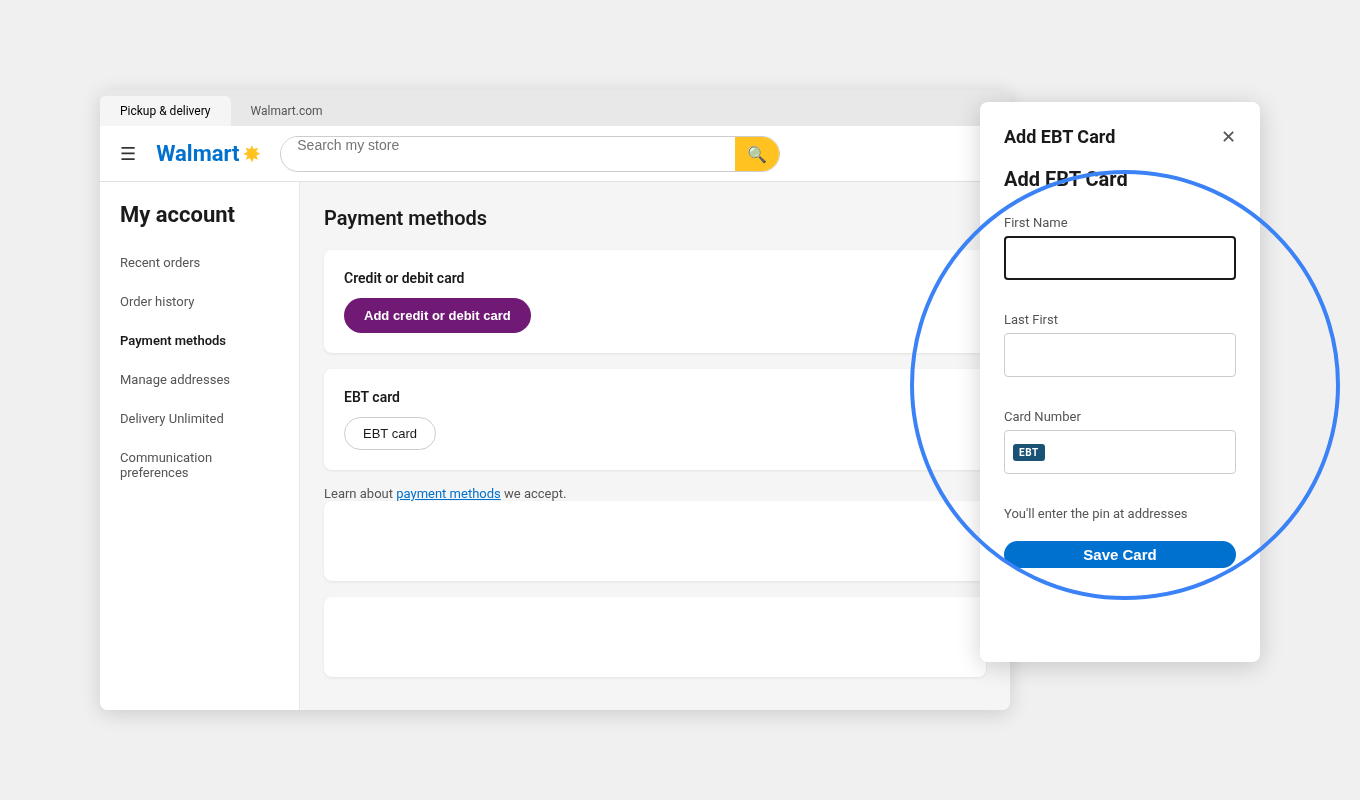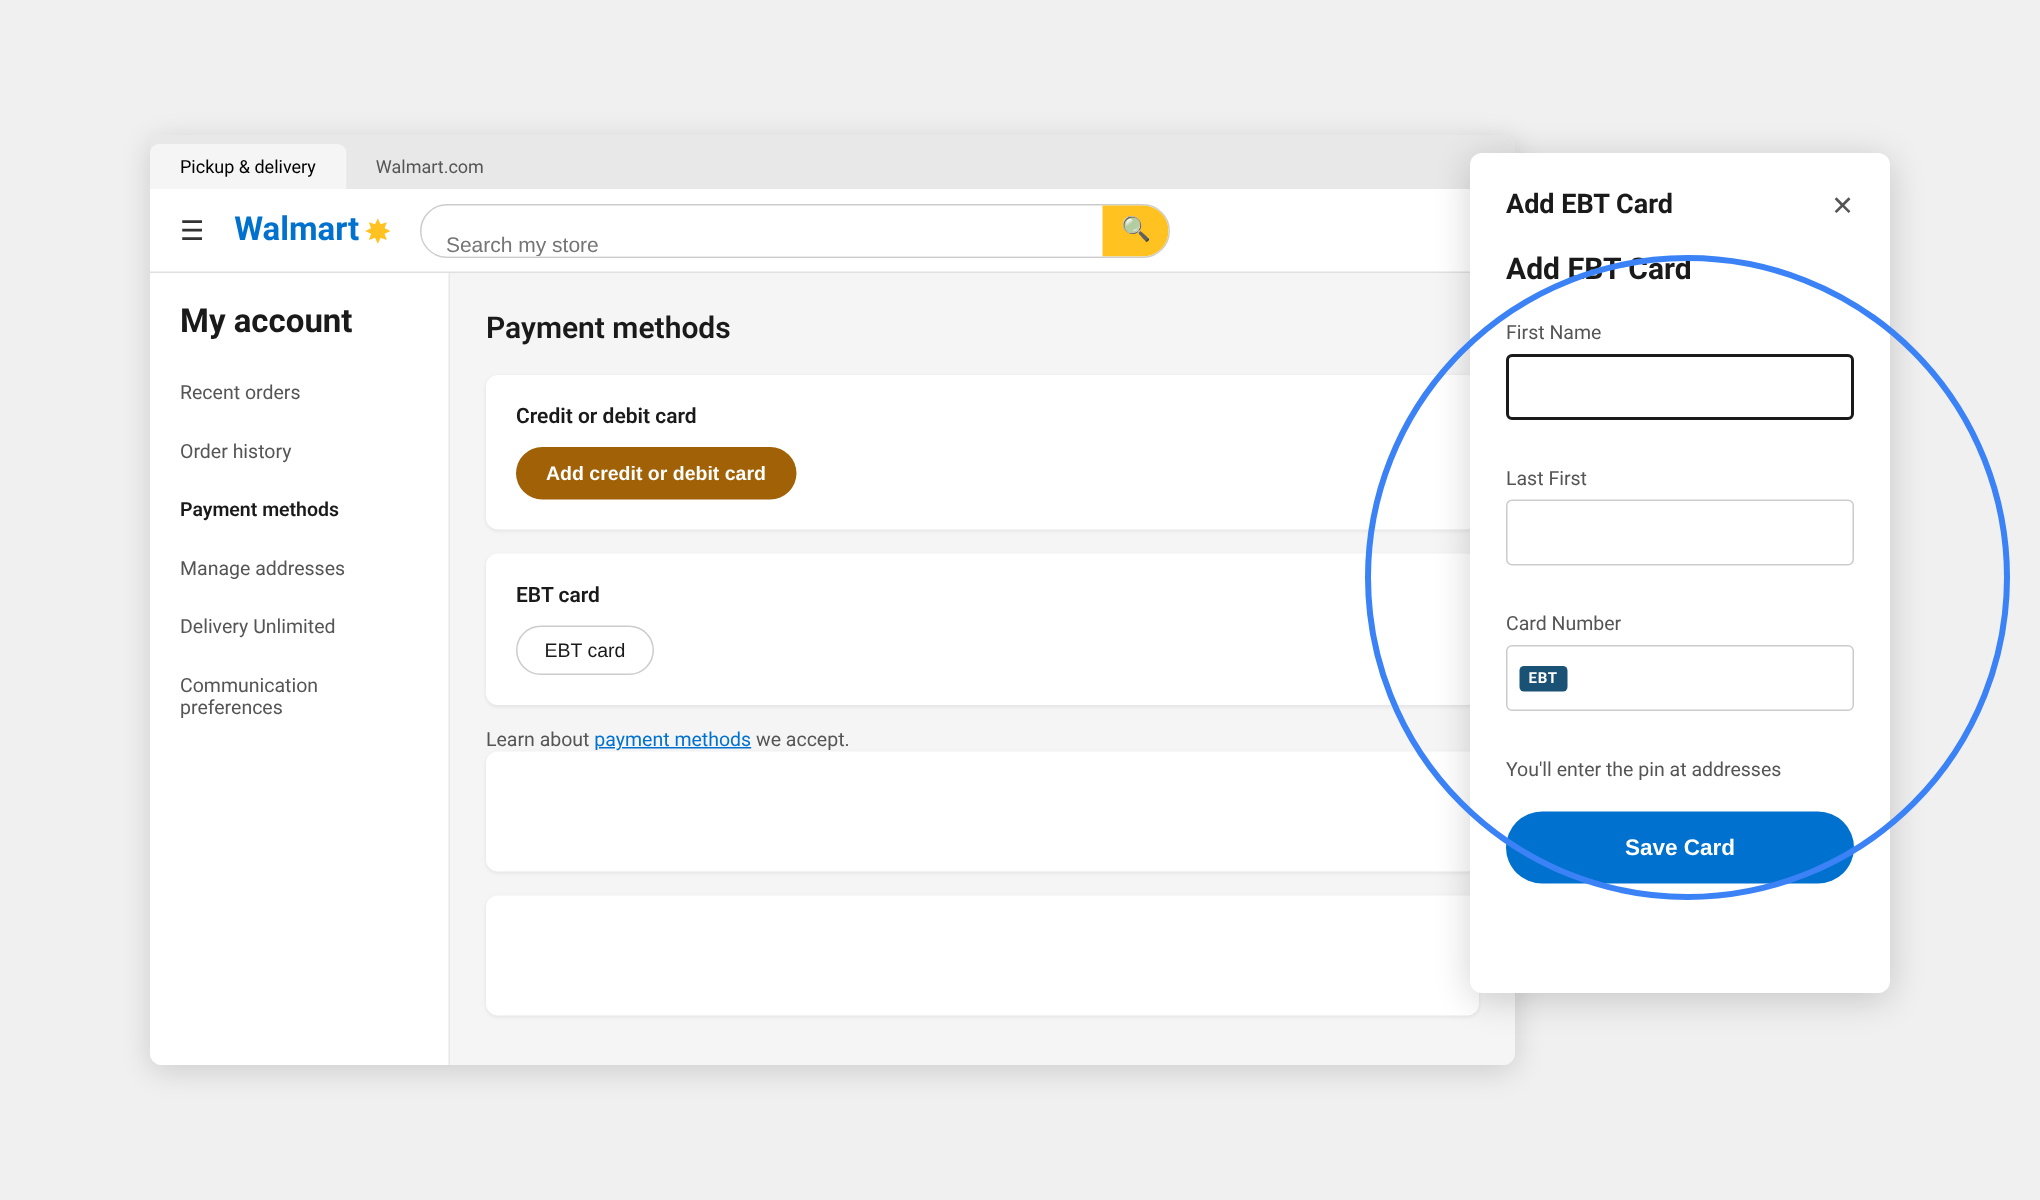--- a/index.html
+++ b/index.html
@@ -86,21 +86,21 @@
 
     .walmart-spark {
       color: #ffc220;
       font-size: 20px;
     }
 
     .search-bar {
       flex: 1;
       max-width: 500px;
       display: flex;
-      align-items: flex-end;
+      align-items: flex-start;
       border: 1px solid #ccc;
       border-radius: 24px;
       overflow: hidden;
       height: 36px;
     }
 
     .search-input {
       flex: 1;
       border: none;
       outline: none;
@@ -178,21 +178,21 @@
     }
 
     .section-label {
       font-size: 14px;
       font-weight: 600;
       color: #1a1a1a;
       margin-bottom: 12px;
     }
 
     .add-card-btn {
-      background: #a16207;
+      background: #701a75;
       color: white;
       border: none;
       border-radius: 20px;
       padding: 10px 20px;
       font-size: 13px;
       font-weight: 600;
       cursor: pointer;
     }
 
     .ebt-card-btn {
@@ -319,21 +319,21 @@
       margin-bottom: 20px;
       margin-top: 8px;
     }
 
     .save-card-btn {
       width: 100%;
       background: #0071ce;
       color: white;
       border: none;
       border-radius: 24px;
-      height: 48px;
+      height: 27px;
       font-size: 15px;
       font-weight: 600;
       cursor: pointer;
     }
 
     
     .circle-highlight {
       position: absolute;
       right: -80px;
       top: 80px;

